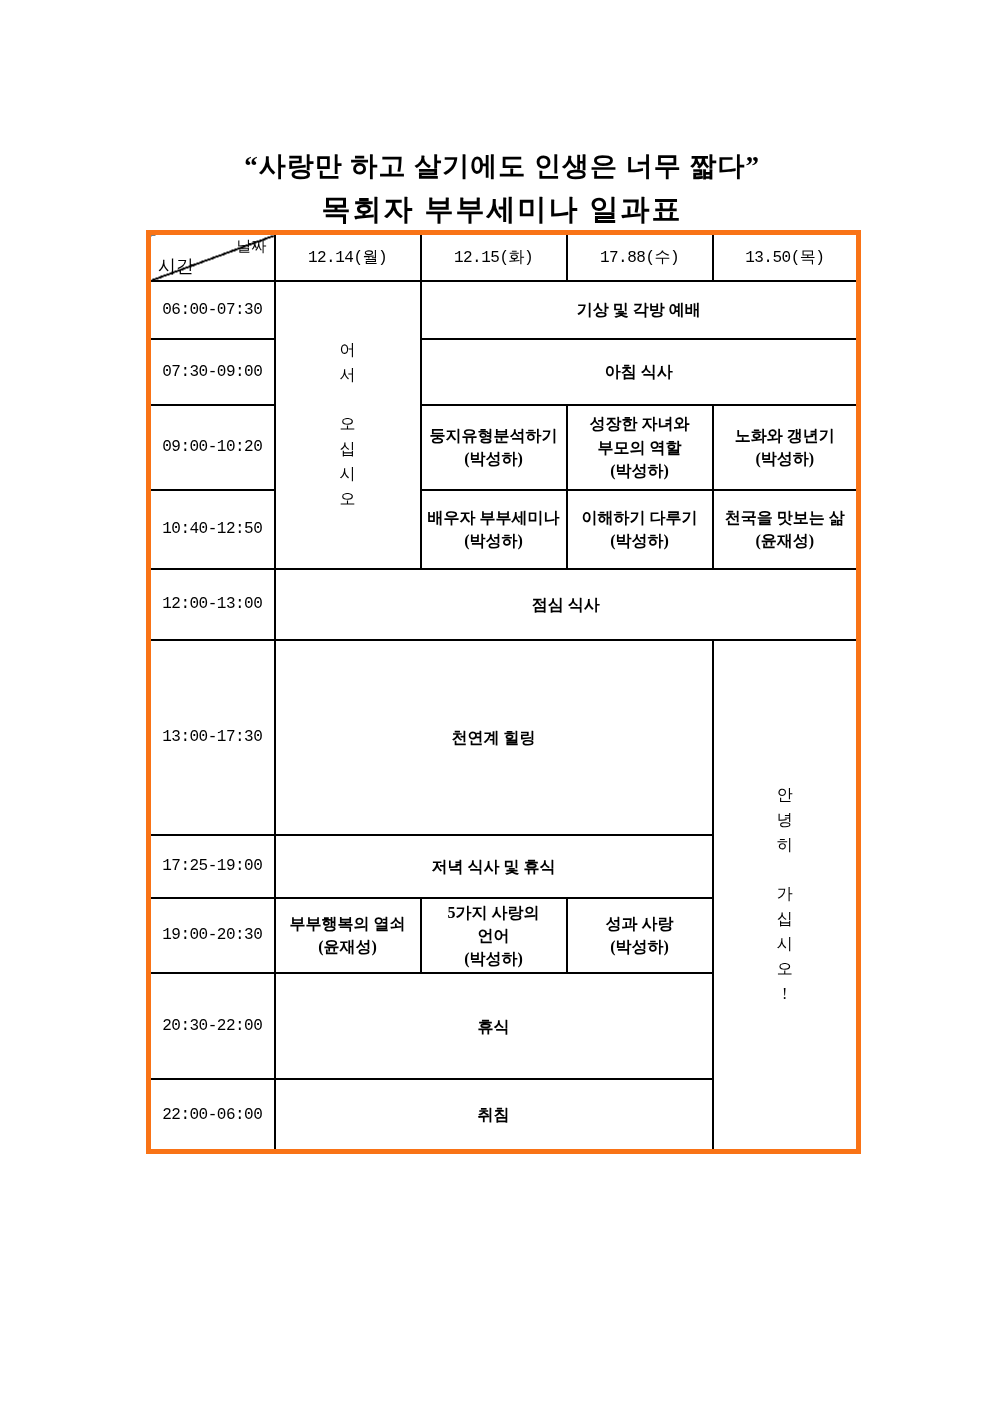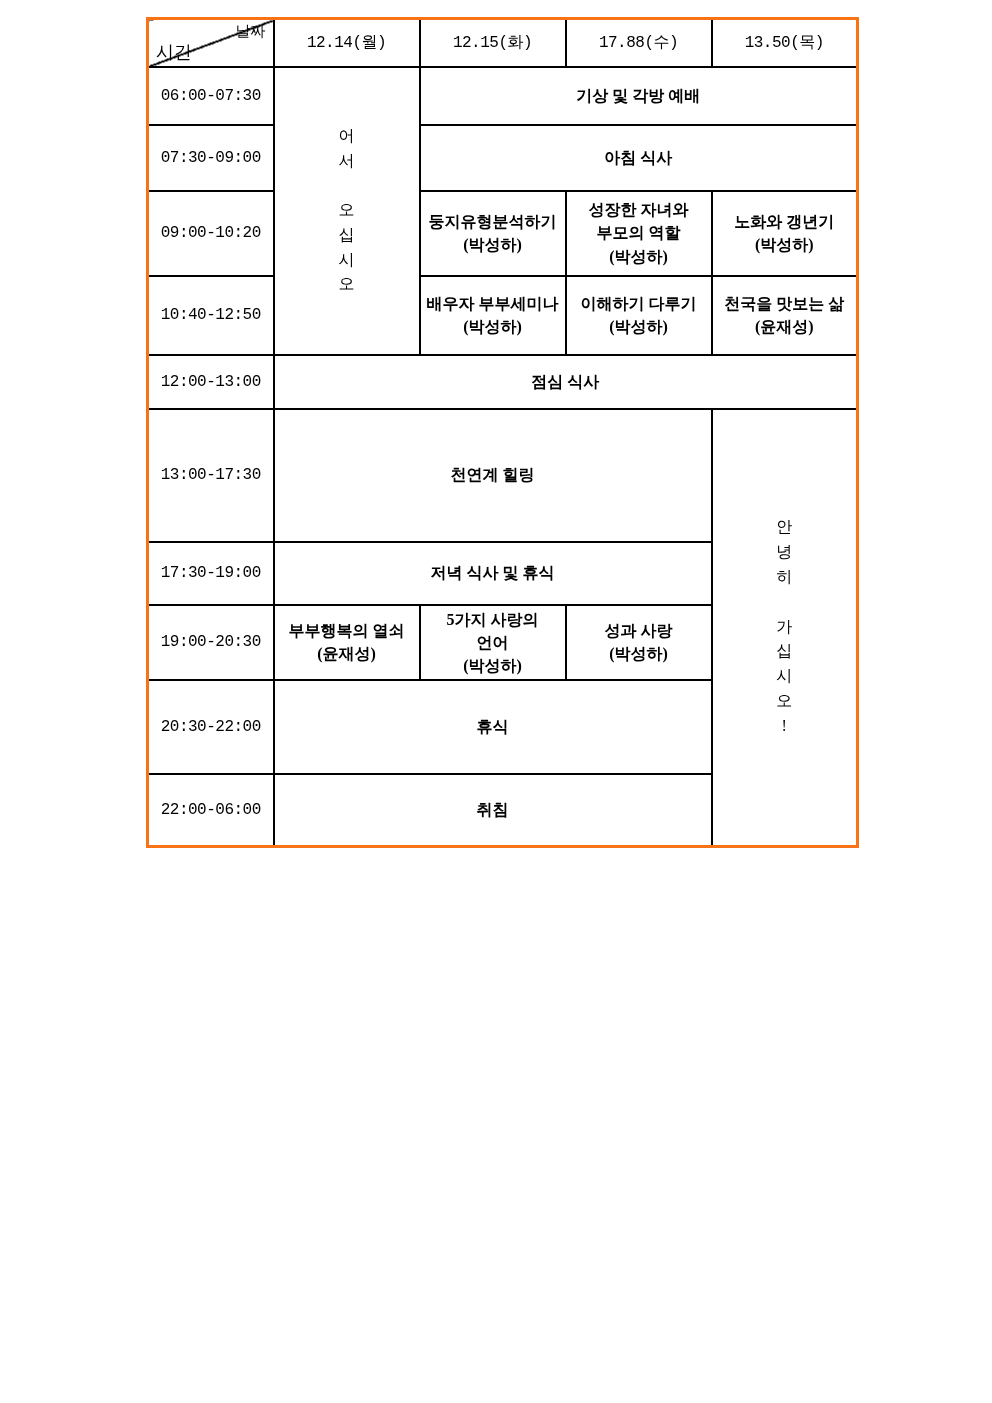--- a/index.html
+++ b/index.html
@@ -37,42 +37,42 @@
     font-family: "Liberation Sans", sans-serif;
     font-weight: 600;
     font-size: 29px;
     letter-spacing: 2px;
     margin-top: 10px;
     line-height: 1.2;
   }
   table.schedule {
     border-collapse: collapse;
     table-layout: fixed;
-    margin-top: 17px;
+    margin-top: 3px;
     width: 712px;
-    border: 3px solid #f97316;
+    border: 5px solid #f97316;
   }
   table.schedule td {
     border: 2px solid #000000;
     text-align: center;
     vertical-align: middle;
     padding: 2px;
     font-size: 16px;
   }
   
   tr.rh0  { height: 48px; }
   tr.rh1  { height: 58px; }
   tr.rh2  { height: 66px; }
   tr.rh3  { height: 85px; }
   tr.rh4  { height: 79px; }
-  tr.rh5  { height: 54px; }
-  tr.rh6  { height: 133px; }
+  tr.rh5  { height: 71px; }
+  tr.rh6  { height: 195px; }
   tr.rh7  { height: 63px; }
   tr.rh8  { height: 69px; }
-  tr.rh9  { height: 94px; }
+  tr.rh9  { height: 106px; }
   tr.rh10 { height: 72px; }
 
   td.mono {
     font-family: "Liberation Mono", monospace;
     font-size: 15px;
     letter-spacing: -0.5px;
   }
   td.ev {
     white-space: pre-line;
     line-height: 1.45;
@@ -105,20 +105,24 @@
     left: 7px;
     font-size: 18px;
   }
 </style>
 </head>
 <body>
 
 <div class="page">
   <div class="content">
 
+    <div class="title-block">
+      <div class="title-quote">“사랑만 하고 살기에도 인생은 너무 짧다”</div>
+      <div class="title-main">목회자 부부세미나 일과표</div>
+    </div>
 
     <table class="schedule">
       <colgroup>
         <col style="width:126px">
         <col style="width:146px">
         <col style="width:146px">
         <col style="width:146px">
         <col style="width:146px">
       </colgroup>
       <tbody>
@@ -184,21 +188,21 @@
 히
 
 가
 십
 시
 오
 !</td>
         </tr>
 
         <tr class="rh7">
-          <td class="mono">17:30-19:00</td>
+          <td class="mono">17:25-19:00</td>
           <td class="ev" colspan="3">저녁 식사 및 휴식</td>
         </tr>
 
         <tr class="rh8">
           <td class="mono">19:00-20:30</td>
           <td class="ev">부부행복의 열쇠
 (윤재성)</td>
           <td class="ev">5가지 사랑의
 언어
 (박성하)</td>

